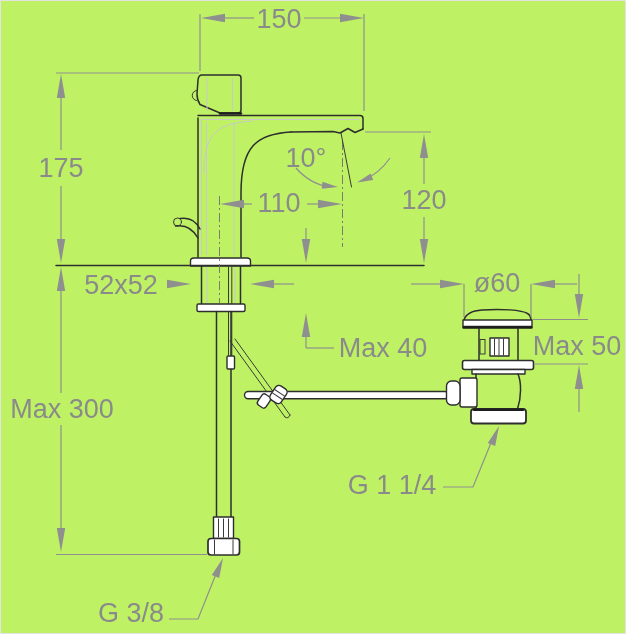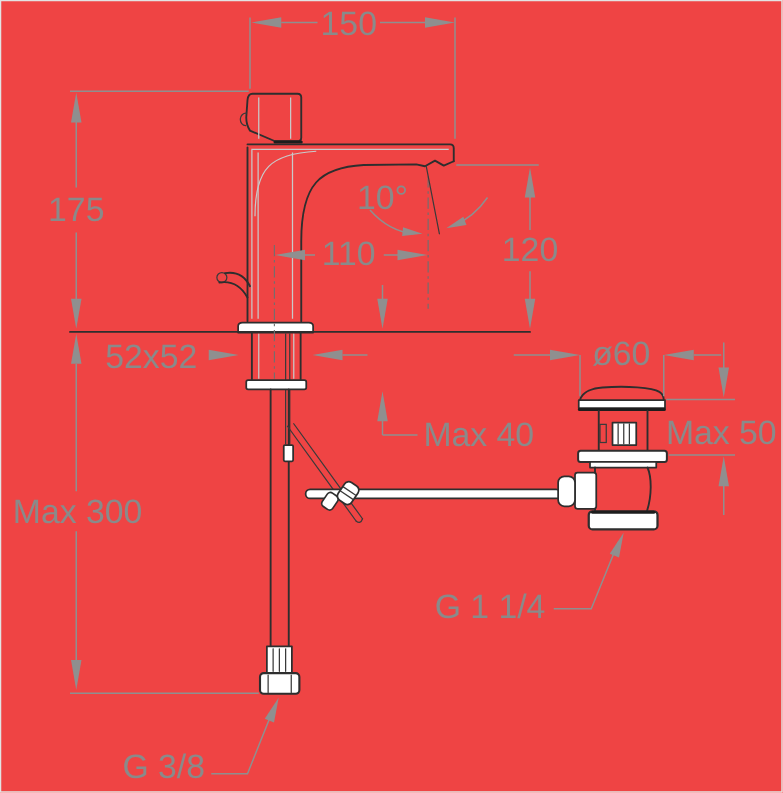--- a/index.html
+++ b/index.html
@@ -1,17 +1,17 @@
 <!DOCTYPE html>
 <html><head>
 <meta charset="utf-8">
 <style>
   html,body{margin:0;padding:0;background:#fff;}
   .stage{
-    position:relative;width:626px;height:634px;background:#ef4444;
+    position:relative;width:626px;height:634px;background:#bef264;
     border:1px solid #e3e3e3;box-sizing:border-box;
     font-family:"Liberation Sans", sans-serif;
     overflow:hidden;
   }
   svg{display:block;}
   .obj{stroke:#2e2e2e;fill:none;stroke-width:1.5;stroke-linecap:round;stroke-linejoin:round;}
   .obj-thin{stroke:#3a3a3a;fill:none;stroke-width:1;stroke-linecap:round;}
   .obj-heavy{stroke:#1d1d1d;fill:none;stroke-width:2.4;stroke-linecap:round;}
   .obj-fill{fill:#ffffff;stroke:#2e2e2e;stroke-width:1.4;stroke-linejoin:round;}
   .light{stroke:#c9c9c9;fill:none;stroke-width:1;}

